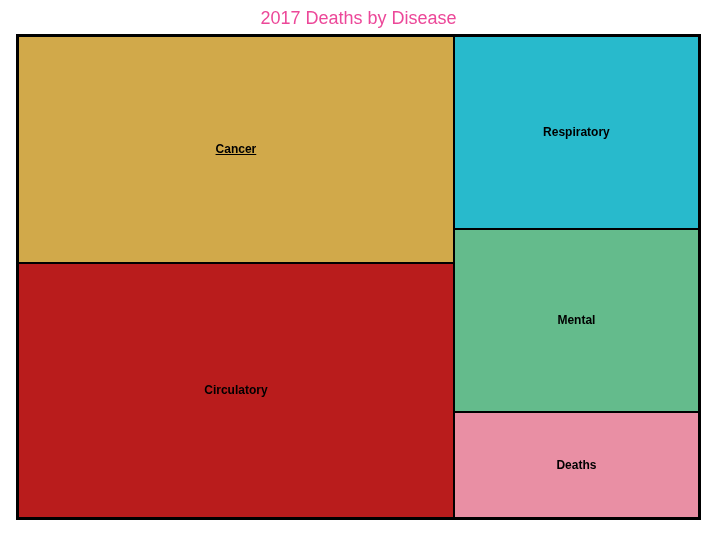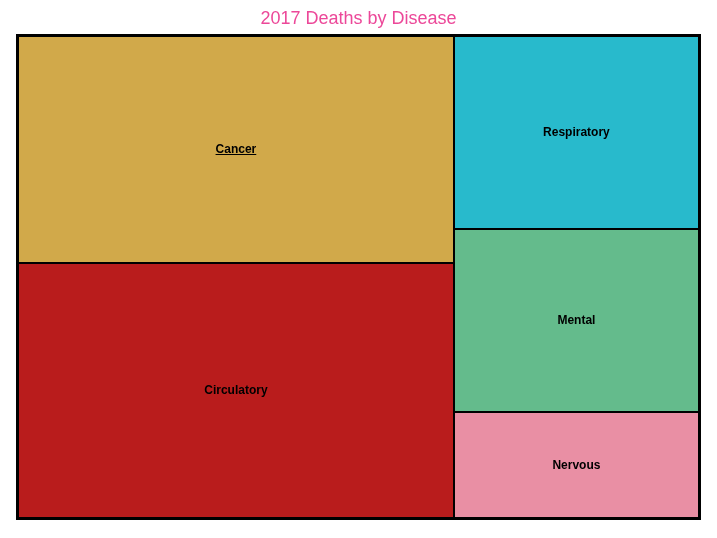--- a/index.html
+++ b/index.html
@@ -53,16 +53,16 @@
       <div class="cell" style="left: 0%; top: 47%; width: 64%; height: 53%; background: #b91c1c;">
         <span>Circulatory</span>
       </div>
       <div class="cell" style="left: 64%; top: 0%; width: 36%; height: 40%; background: rgb(40, 186, 204);">
         <span>Respiratory</span>
       </div>
       <div class="cell" style="left: 64%; top: 40%; width: 36%; height: 38%; background: rgb(100, 187, 140); align-items: center;">
         <span>Mental</span>
       </div>
       <div class="cell" style="left: 64%; top: 78%; width: 36%; height: 22%; background: rgb(233, 143, 164);">
-        <span>Nervous</span>
+        <span>Deaths</span>
       </div>
     </div>
 </div>
 
 </body></html>

